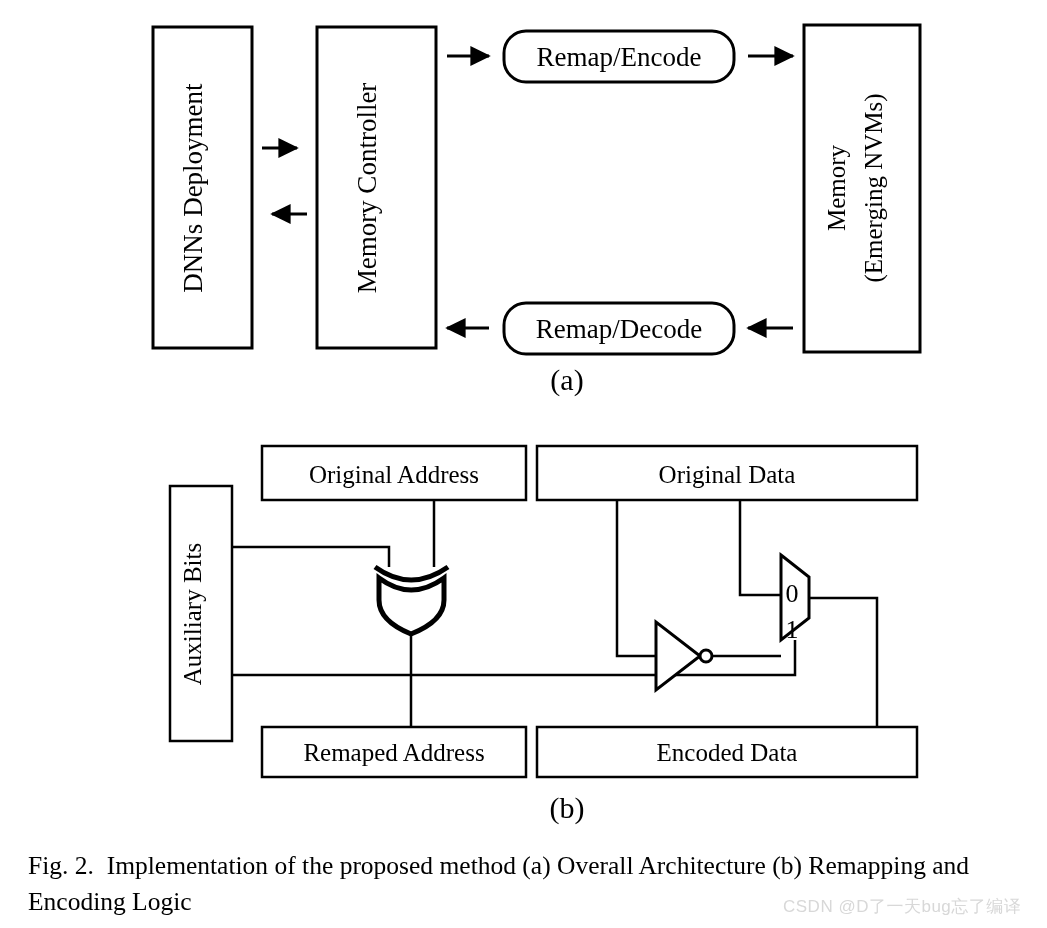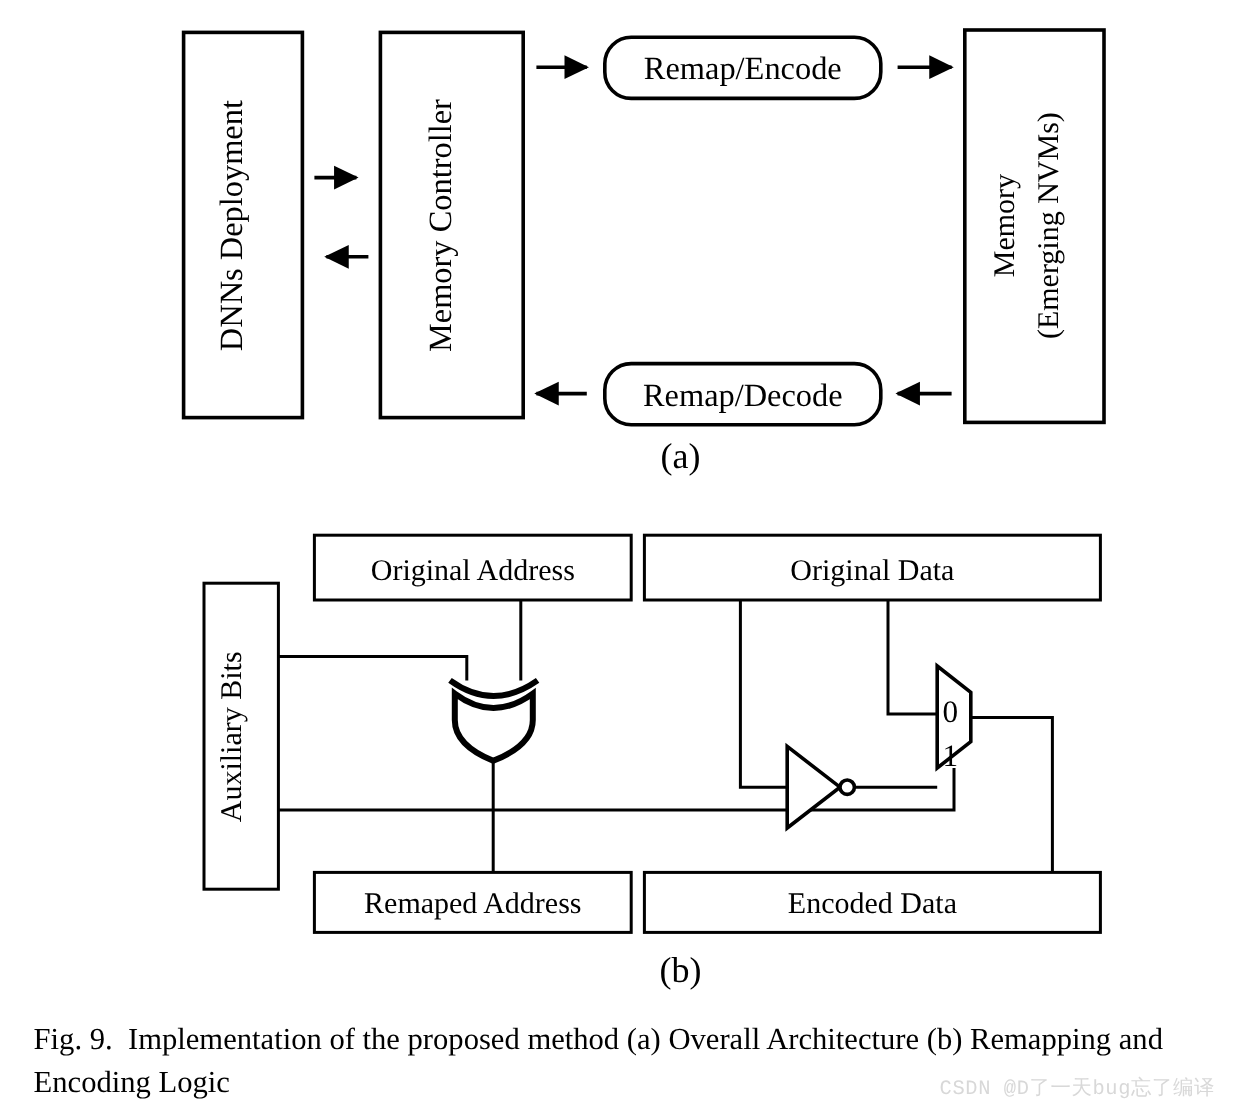--- a/index.html
+++ b/index.html
@@ -84,21 +84,21 @@
     font-size: 25.5px;
     line-height: 1.42;
     color: #000000;
     text-align: left;
   }
   #caption .fignum { white-space: pre; }
   #watermark {
     position: absolute;
     left: 783px;
     top: 895px;
-    font-family: Liberation Mono, monospace;
+    font-family: Liberation Sans, sans-serif;
     font-size: 17px;
     color: #d8d8d8;
     letter-spacing: 0.5px;
     white-space: nowrap;
   }
 </style>
 </head>
 <body>
 
 <div id="page">
@@ -224,18 +224,18 @@
         <text class="mux-digit" x="792" y="638" text-anchor="middle">1</text>
       </g>
 
       <path class="wire-thin" d="M 809 598 L 877 598 L 877 727"></path>
 
       <text class="sub-label" x="567" y="818" text-anchor="middle">(b)</text>
     </g>
   </svg>
 
   <div id="caption">
-    <span class="fignum">Fig. 9.</span><span>&nbsp;&nbsp;</span><span>Implementation of the proposed method (a) Overall Architecture (b) Remapping and Encoding Logic</span>
+    <span class="fignum">Fig. 2.</span><span>&nbsp;&nbsp;</span><span>Implementation of the proposed method (a) Overall Architecture (b) Remapping and Encoding Logic</span>
   </div>
 
   <div id="watermark">CSDN @D了一天bug忘了编译</div>
 
 </div>
 
 </body></html>

